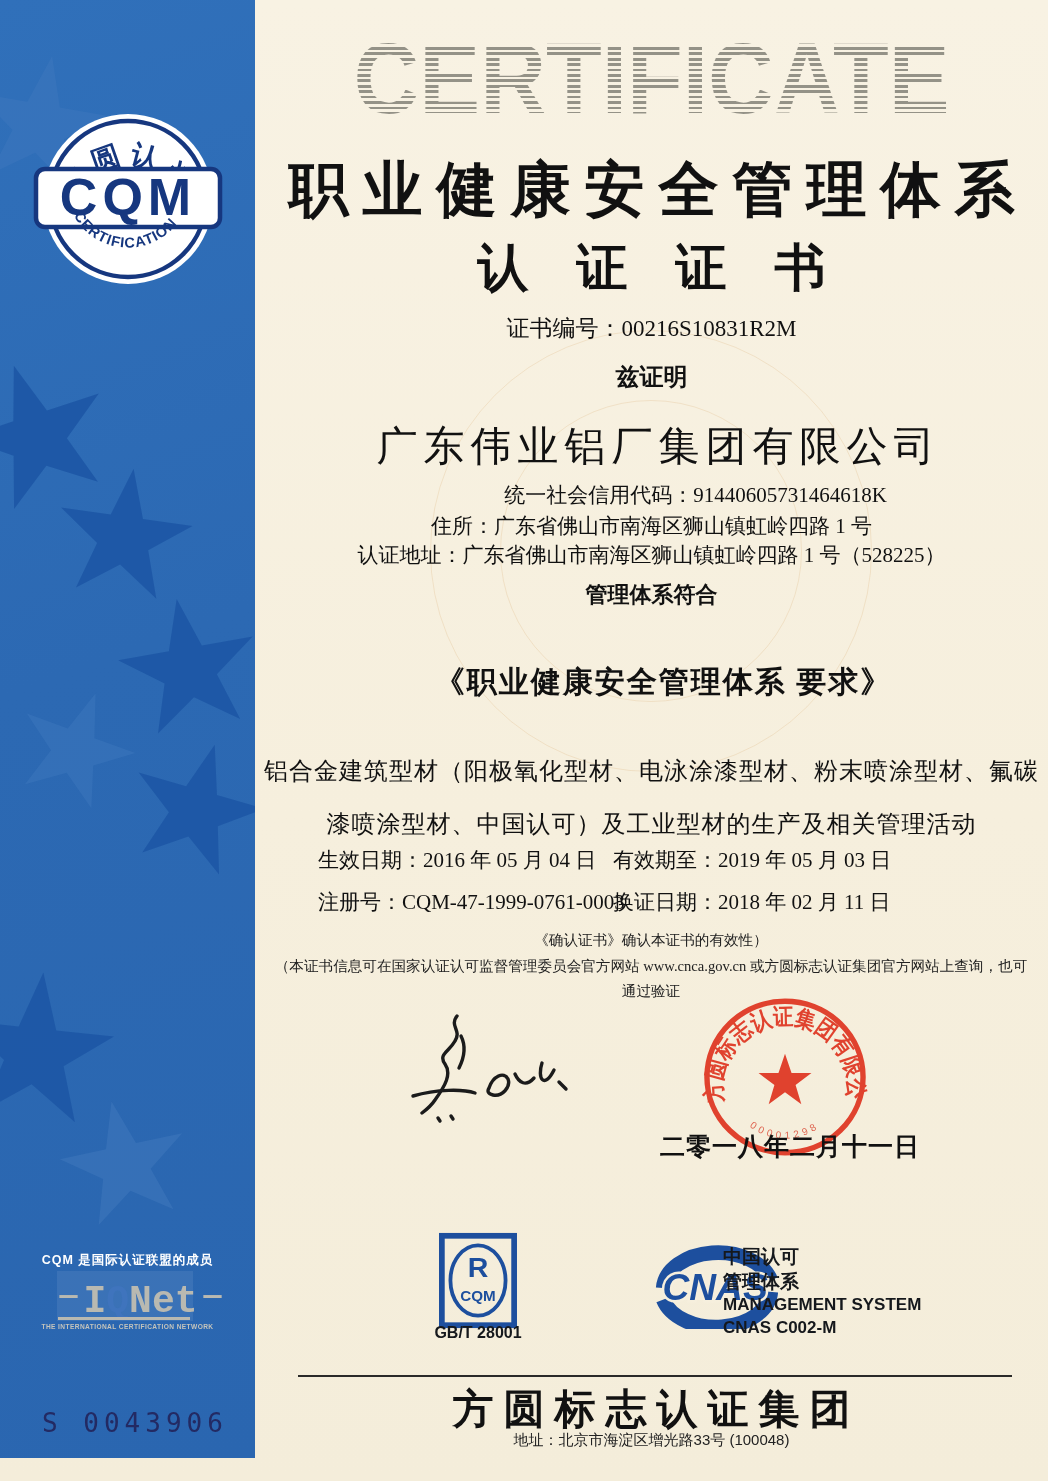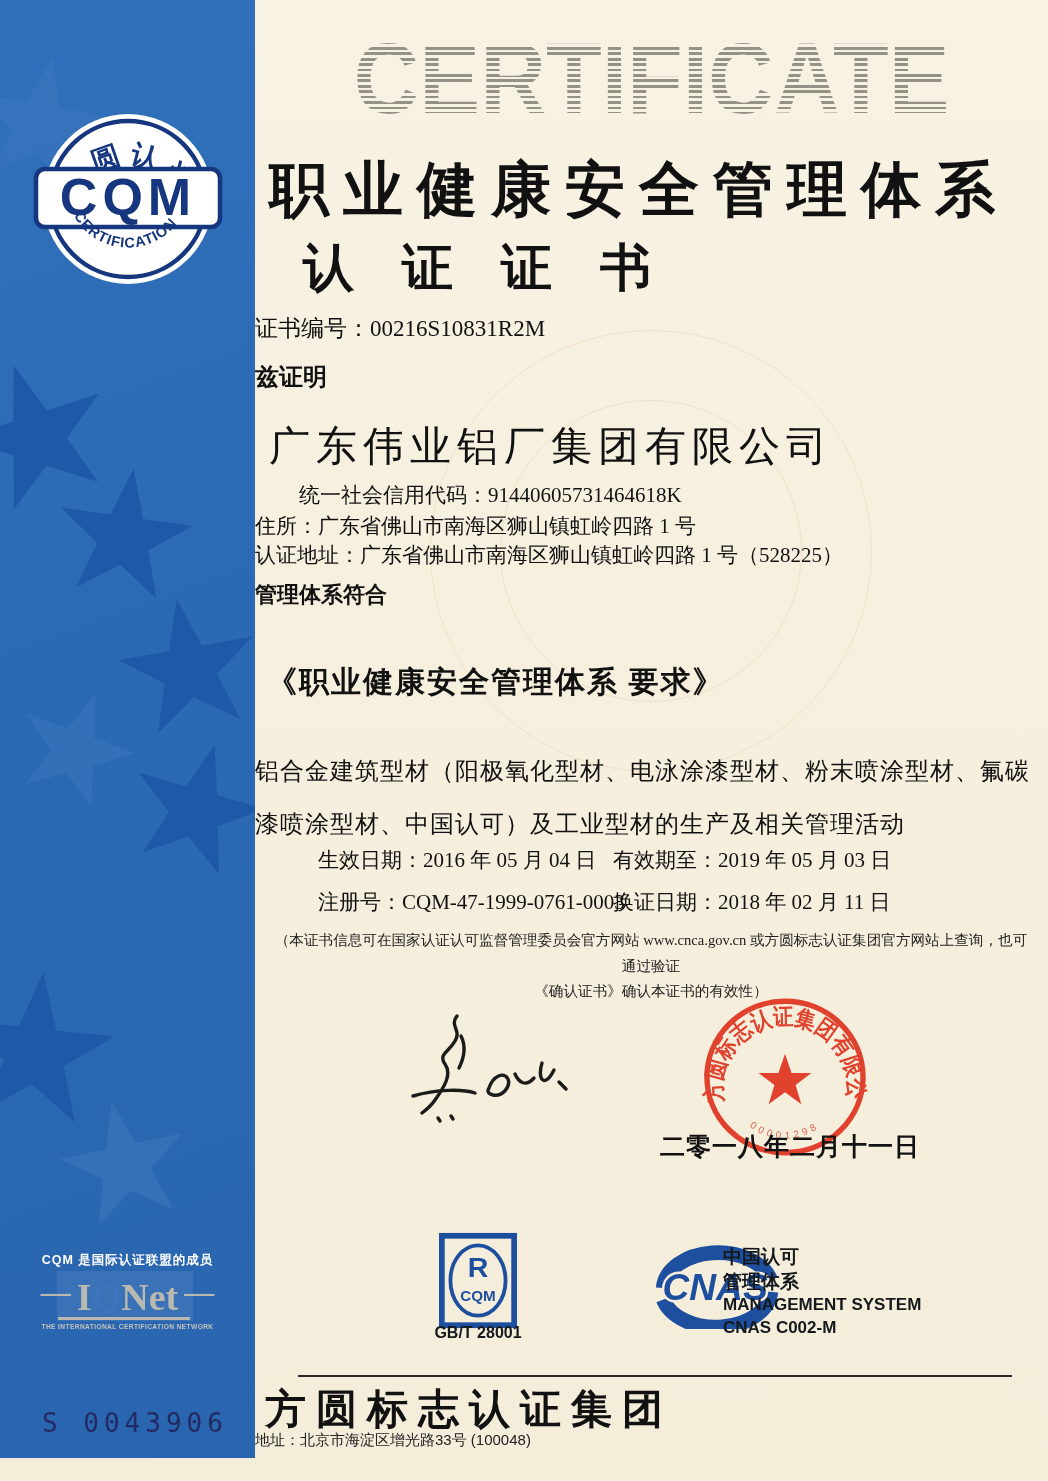--- a/index.html
+++ b/index.html
@@ -14,21 +14,21 @@
     clip-path:polygon(50% 0%,61.8% 35.2%,98.1% 35.2%,68.7% 57%,79.4% 91%,50% 70.2%,20.6% 91%,31.3% 57%,1.9% 35.2%,38.2% 35.2%);}
   .star.light{background:#4a81c4;}
   
   .wmark{left:255px;width:793px;top:20px;text-align:center;
     font-family:"Liberation Sans",sans-serif;font-weight:bold;font-size:97px;letter-spacing:0px;
     transform:scaleX(0.94) scaleY(1.04);transform-origin:center top;
     background-image:repeating-linear-gradient(180deg,#8f8d83 0 2.6px,rgba(246,239,221,0) 2.6px 5.2px);
     -webkit-background-clip:text;background-clip:text;color:transparent;opacity:.95;}
   
   .main{left:255px;top:0;width:793px;height:1481px;}
-  .c{position:absolute;left:0;width:100%;}
+  .c{position:absolute;left:0;width:100%;text-align:center;}
   .sys-title{top:150px;font-family:"Liberation Sans",sans-serif;font-weight:bold;font-size:60px;letter-spacing:14px;padding-left:14px;box-sizing:border-box;}
   .cert-title{top:234px;font-family:"Liberation Sans",sans-serif;font-weight:bold;font-size:51px;letter-spacing:48px;padding-left:48px;box-sizing:border-box;}
   .certno{top:313px;font-size:23px;}
   .certify{top:361px;font-size:24px;font-weight:600;}
   .company{top:419px;font-size:41px;letter-spacing:6px;padding-left:14px;box-sizing:border-box;}
   .credit{top:481px;font-size:21px;padding-left:44px;}
   .resid{top:512px;font-size:21px;}
   .caddr{top:541px;font-size:21px;}
   .conform{top:580px;font-size:22px;font-weight:700;}
   .stdcode{top:614px;font-size:35px;font-weight:bold;letter-spacing:.5px;}
@@ -46,22 +46,22 @@
   .cnas-text .en{font-size:17px;font-weight:bold;}
   .gbt{font-family:"Liberation Sans",sans-serif;font-weight:bold;font-size:16px;color:#15181c;}
   .rule{background:#2a2a28;height:2px;}
   .group{top:1382px;font-size:41px;font-weight:bold;letter-spacing:10px;padding-left:10px;box-sizing:border-box;font-family:"Liberation Serif",serif;}
   .addr{top:1431px;font-size:15px;font-family:"Liberation Sans",sans-serif;color:#222;}
   .site{top:1451px;font-size:19px;font-weight:bold;font-family:"Liberation Sans",sans-serif;letter-spacing:1px;}
   
   .member{left:8px;top:1252px;width:239px;text-align:center;color:#fff;
     font-family:"Liberation Sans",sans-serif;font-size:12.5px;font-weight:bold;letter-spacing:1px;}
   .iqband{left:57px;top:1271px;width:136px;height:50px;background:rgba(255,255,255,.08);}
-  .iqnet{left:8px;top:1272px;width:239px;text-align:center;color:#b9b9b1;
-    font-family:Liberation Serif, serif;font-weight:bold;font-size:38px;line-height:40px;}
+  .iqnet{left:21px;top:1272px;width:239px;text-align:center;color:#b9b9b1;
+    font-family:Liberation Mono, monospace;font-weight:bold;font-size:38px;line-height:48px;}
   .iqnet .q{color:#3f74bd;}
   .iqnet .dash{font-size:30px;vertical-align:8px;padding:0 6px;}
   .iqline{left:58px;top:1317px;width:132px;height:2.5px;background:#b9b9b1;}
   .iqsub{left:8px;top:1323px;width:239px;text-align:center;color:#c4c4bc;
     font-family:"Liberation Sans",sans-serif;font-size:6.6px;font-weight:bold;letter-spacing:.4px;}
   .serial{left:42px;top:1408px;font-family:"DejaVu Sans Mono",monospace;font-size:26px;
     color:#232a63;letter-spacing:5px;}
   
   .gcirc{border:1.5px solid rgba(219,176,118,.25);border-radius:50%;}
 </style>
@@ -134,22 +134,22 @@
     <div class="drow" style="top:846px;">
       <span class="dleft"><span>生效日期：</span><span>2016 年 05 月 04 日</span></span>
       <span class="dright"><span>有效期至：</span><span>2019 年 05 月 03 日</span></span>
     </div>
     <div class="drow" style="top:888px;">
       <span class="dleft"><span>注册号：</span><span>CQM-47-1999-0761-0003</span></span>
       <span class="dright"><span>换证日期：</span><span>2018 年 02 月 11 日</span></span>
     </div>
 
     <div class="disc">
+      <div>《确认证书》确认本证书的有效性）</div>
       <div>（本证书信息可在国家认证认可监督管理委员会官方网站 www.cnca.gov.cn 或方圆标志认证集团官方网站上查询，也可通过验证</div>
-      <div>《确认证书》确认本证书的有效性）</div>
     </div>
 
     <svg class="abs" style="left:150px;top:1008px;" width="185" height="130" viewBox="0 0 185 130">
       <g fill="none" stroke="#1b1b1b" stroke-width="3.4" stroke-linecap="round">
         <path d="M 52,8 C 44,18 57,22 50,33 C 44,44 33,46 40,56 C 47,66 40,78 30,92 C 26,98 21,102 17,105"></path>
         <path d="M 56,28 C 61,38 59,50 54,60"></path>
         <path d="M 8,88 C 32,81 58,81 70,85"></path>
         <path d="M 33,110 l 2,3"></path>
         <path d="M 46,108 l 2,3"></path>
         <path d="M 84,80 C 88,68 99,63 103,71 C 106,79 97,89 88,87 C 83,86 82,83 84,80"></path>

